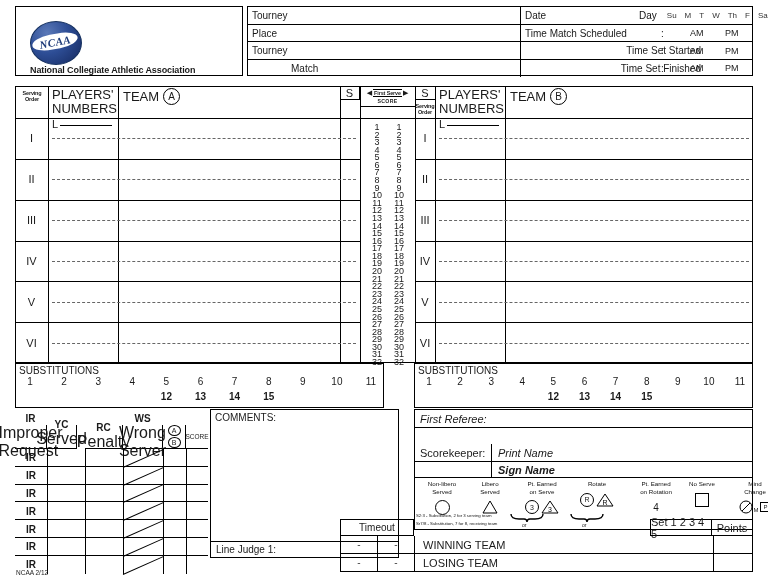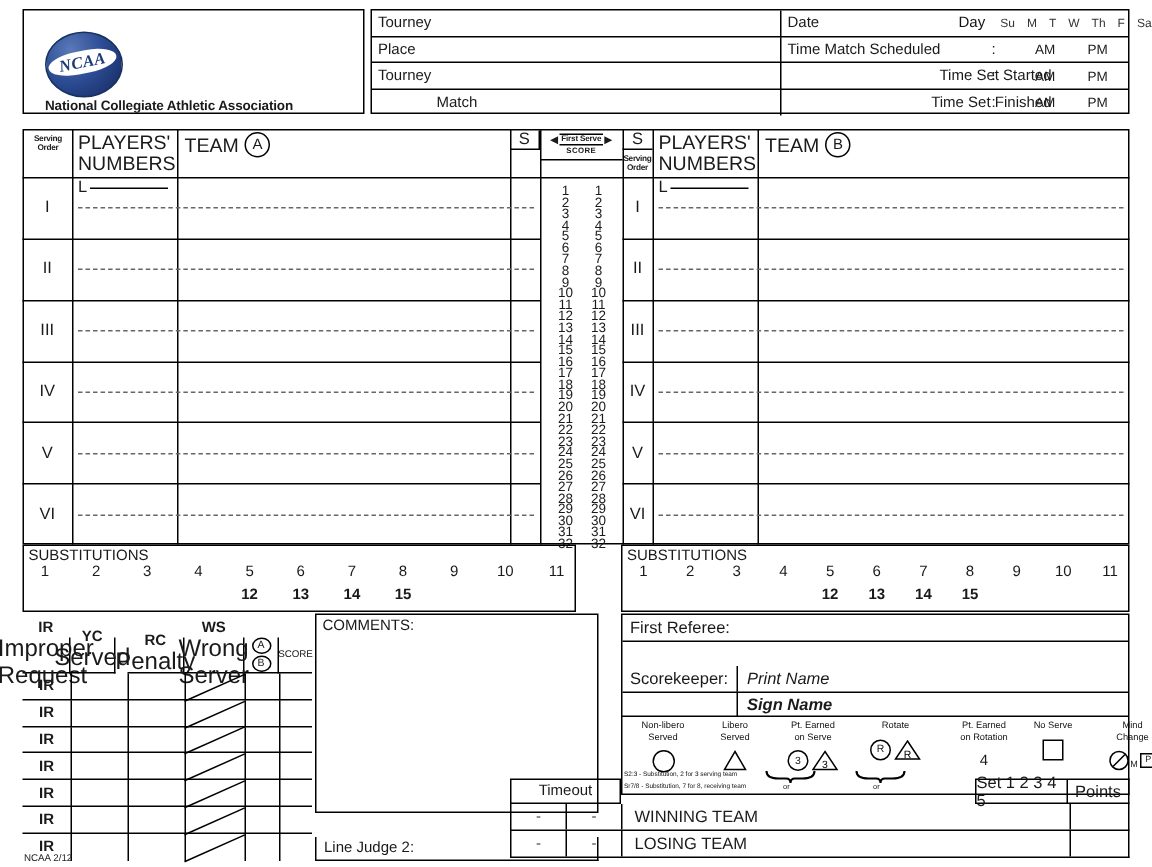--- a/index.html
+++ b/index.html
@@ -436,26 +436,26 @@
       <div class="bx" style="left:85px;top:555.8px;width:1px;height:17.8px;background:#000;"></div>
       <div class="bx" style="left:123px;top:555.8px;width:1px;height:17.8px;background:#000;"></div>
       <div class="bx" style="left:163px;top:555.8px;width:1px;height:17.8px;background:#000;"></div>
       <div class="bx" style="left:186px;top:555.8px;width:1px;height:17.8px;background:#000;"></div>
       <div class="bx" style="left:123px;top:573.5999999999999px;width:43.7817313499592px;height:1px;background:#000;transform:rotate(-23.989064009552386deg);transform-origin:left center;"></div>
     </div>
 
   <div class="bx" id="comments">
     <div id="cmlab">COMMENTS:</div>
   </div>
-  <div class="ljrow" style="top:558px;">
-    <span>Line Judge 2:</span>
+  <div class="ljrow" style="top:542px;">
+    <span>Line Judge 1:</span>
   </div>
 
   <div class="bx" id="refbox">
-    <div class="refrow" style="top:0;">
+    <div class="refrow" style="top:0;font-style:italic;">
       <span>First Referee:</span>
     </div>
     <div class="refrow" style="top:34px;">
       <span>Scorekeeper:</span>
       <div class="sknm">
         <span>Print Name</span>
       </div>
     </div>
     <div class="skrow" style="top:51px;font-weight:bold;">
       <div class="sknm">

